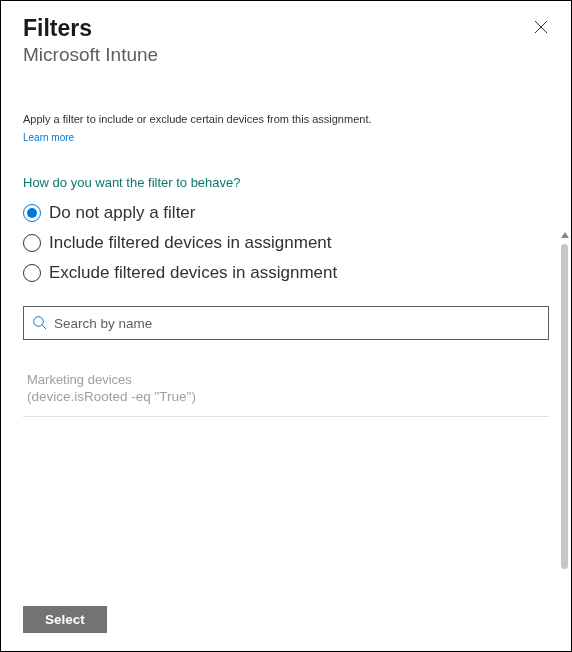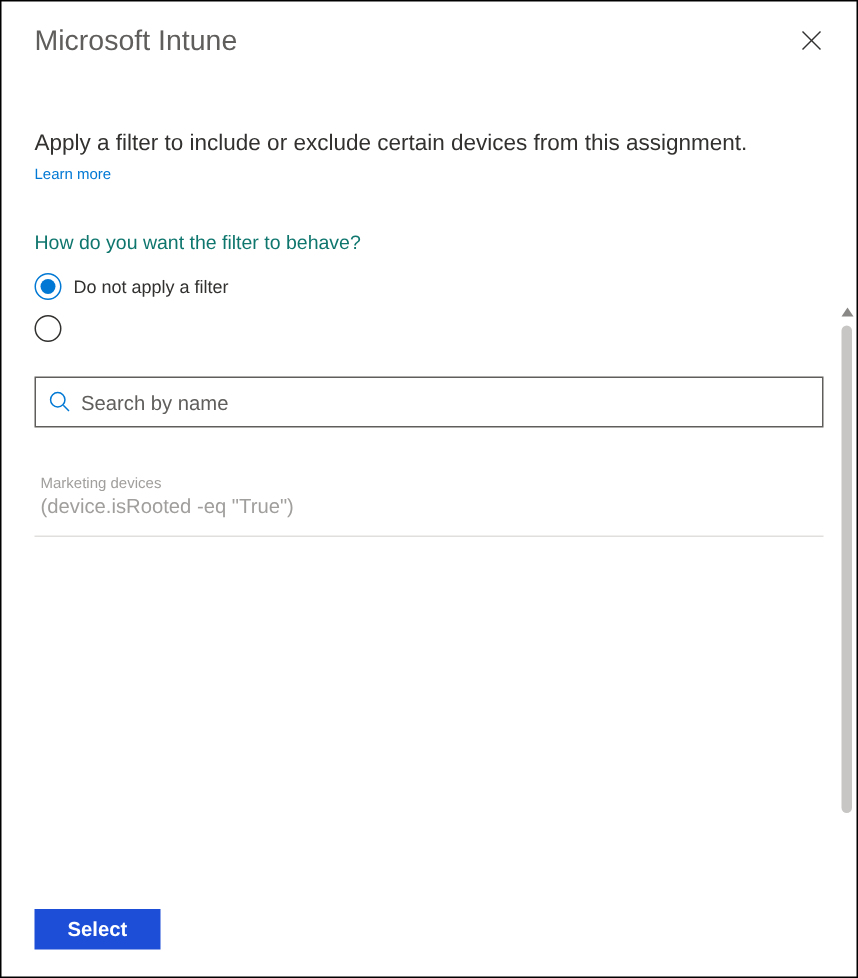--- a/index.html
+++ b/index.html
@@ -39,21 +39,21 @@
       justify-content: center;
     }
     .close-btn svg { width: 14px; height: 14px; }
     .content {
       flex: 1;
       padding: 0 22px;
       position: relative;
       overflow: hidden;
     }
     .description {
-      font-size: 15px;
+      font-size: 11px;
       color: #323130;
       margin-top: 38px;
       line-height: 1.4;
     }
     .learn-link {
       font-size: 10px;
       color: #0078d4;
       cursor: pointer;
       display: inline-block;
       margin-top: 2px;
@@ -86,21 +86,21 @@
     .radio-circle.selected {
       border-color: #0078d4;
     }
     .radio-dot {
       width: 10px;
       height: 10px;
       border-radius: 50%;
       background: #0078d4;
     }
     .radio-label {
-      font-size: 12px;
+      font-size: 17px;
       color: #323130;
     }
     .search-box {
       margin-top: 18px;
       border: 1px solid #605e5c;
       height: 32px;
       display: flex;
       align-items: center;
       padding: 16px 8px;
       width: 100%;
@@ -119,21 +119,21 @@
       color: #323130;
       font-family: inherit;
     }
     .search-input::placeholder { color: #605e5c; }
     .filter-item {
       margin-top: 22px;
       padding: 10px 4px 12px 4px;
       border-bottom: 1px solid #e1dfdd;
     }
     .filter-name {
-      font-size: 10px;
+      font-size: 13px;
       color: #a19f9d;
     }
     .filter-rule {
       font-size: 13.5px;
       color: #a19f9d;
       margin-top: 2px;
     }
     .scroll-arrow-up {
       position: absolute;
       right: 2px;
@@ -149,35 +149,36 @@
       top: 170px;
       width: 7px;
       height: 325px;
       background: #c8c6c4;
       border-radius: 4px;
     }
     .footer {
       padding: 14px 22px 18px 22px;
     }
     .select-btn {
-      background: #1d4ed8;
+      background: #737373;
       color: #fff;
       border: none;
       font-size: 13.5px;
       font-weight: 600;
       padding: 6px 22px;
       cursor: pointer;
       font-family: inherit;
       text-align: center;
     }
   </style>
 </head>
 <body>
 
 <div class="header">
+  <div class="title">Filters</div>
   <div class="subtitle">Microsoft Intune</div>
   <div class="close-btn">
     <svg viewBox="0 0 14 14">
         <line x1="1" y1="1" x2="13" y2="13" stroke="#323130" stroke-width="1"></line>
         <line x1="13" y1="1" x2="1" y2="13" stroke="#323130" stroke-width="1"></line>
       </svg>
   </div>
 </div>
 
 <div class="content">
@@ -188,20 +189,25 @@
 
   <div class="radio-group">
     <div class="radio-row">
       <div class="radio-circle selected">
           <div class="radio-dot"></div>
         </div>
       <span class="radio-label">Do not apply a filter</span>
     </div>
     <div class="radio-row">
       <div class="radio-circle"></div>
+      <span class="radio-label">Include filtered devices in assignment</span>
+    </div>
+    <div class="radio-row">
+      <div class="radio-circle"></div>
+      <span class="radio-label">Exclude filtered devices in assignment</span>
     </div>
   </div>
 
   <div class="search-box">
     <svg class="search-icon" viewBox="0 0 16 16">
         <circle cx="6.5" cy="6.5" r="4.8" fill="none" stroke="#0078d4" stroke-width="1"></circle>
         <line x1="10.2" y1="10.2" x2="14" y2="14" stroke="#0078d4" stroke-width="1"></line>
       </svg>
     <input class="search-input" type="text" placeholder="Search by name" style="">
   </div>

